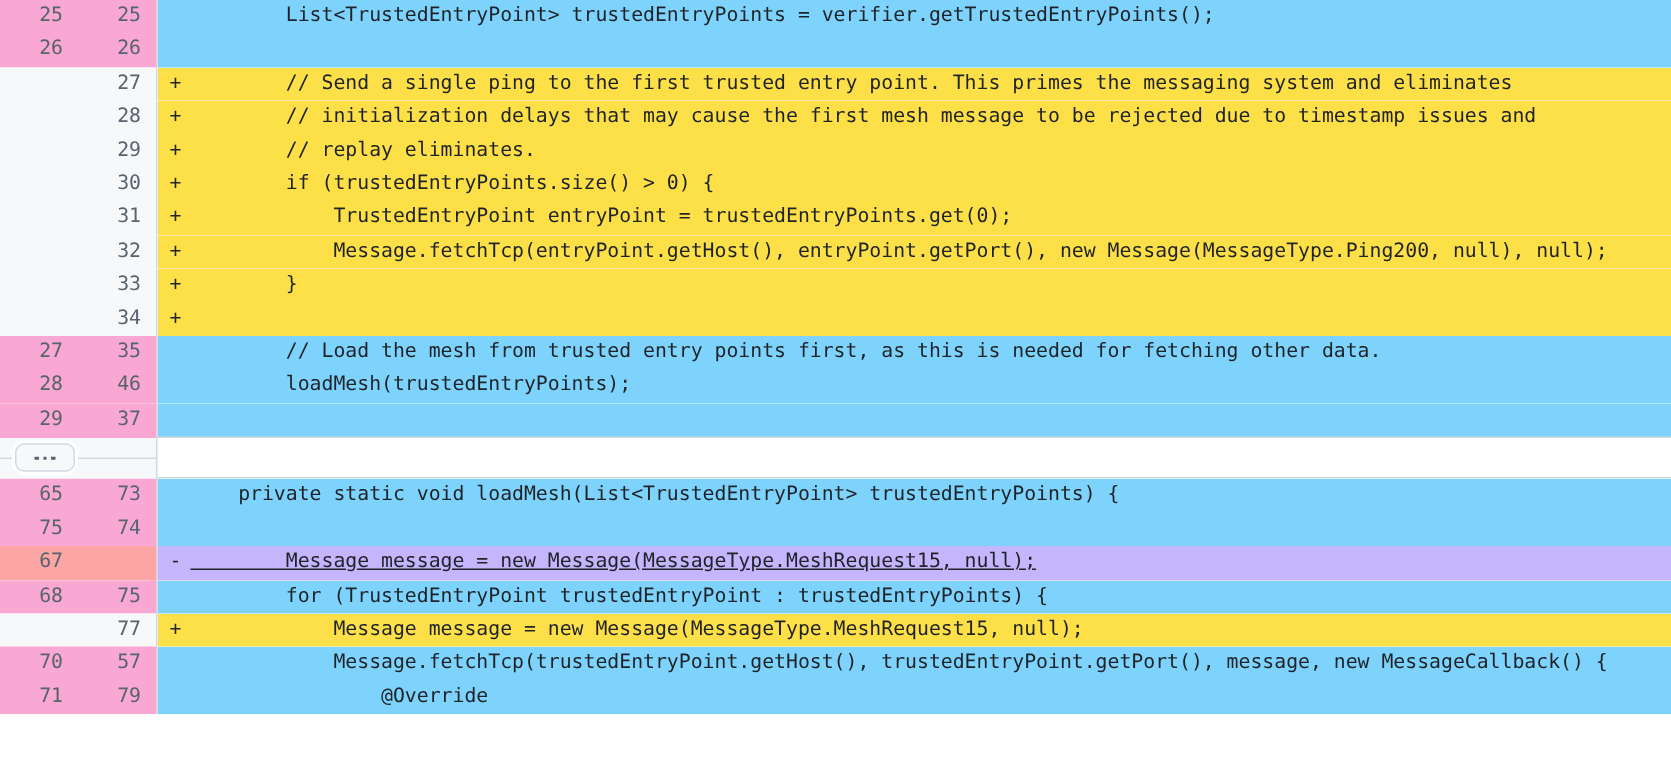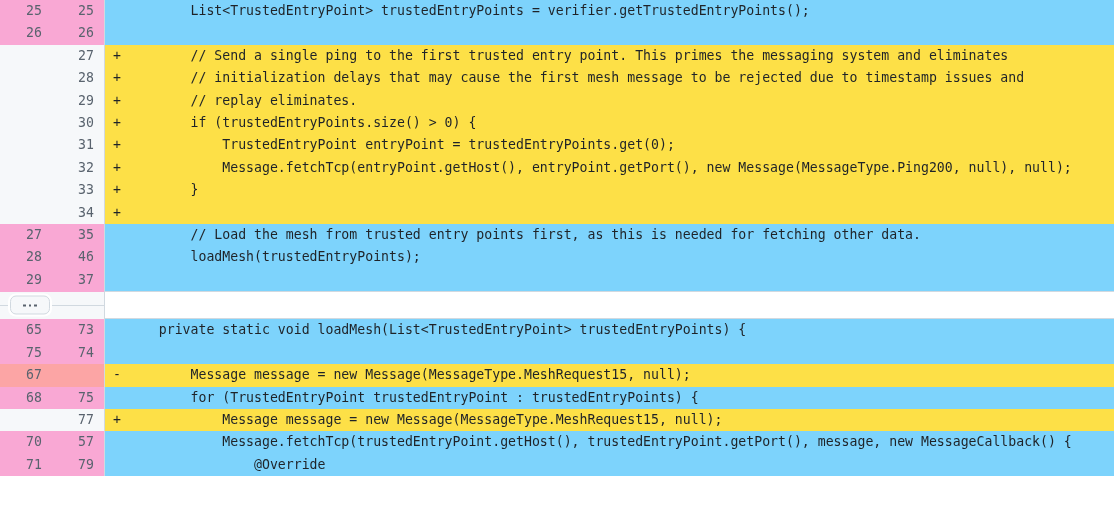--- a/index.html
+++ b/index.html
@@ -61,21 +61,21 @@
     display: inline-block;
     width: 14px;
     color: #1f2328;
   }
 
   
   tr.add td.code { background: #fde047; }
   tr.add td.num  { background: #f6f8fa; }
 
   
-  tr.del td.code { background: #fde047; }
+  tr.del td.code { background: #c4b5fd; text-decoration: underline; }
   tr.del td.num  { background: #fca5a5; }
 
   
   tr.ctx td.code { background: #7dd3fc; }
 
   
 
   
   tr.expander td.exp-num {
     background: #f6f8fa;

